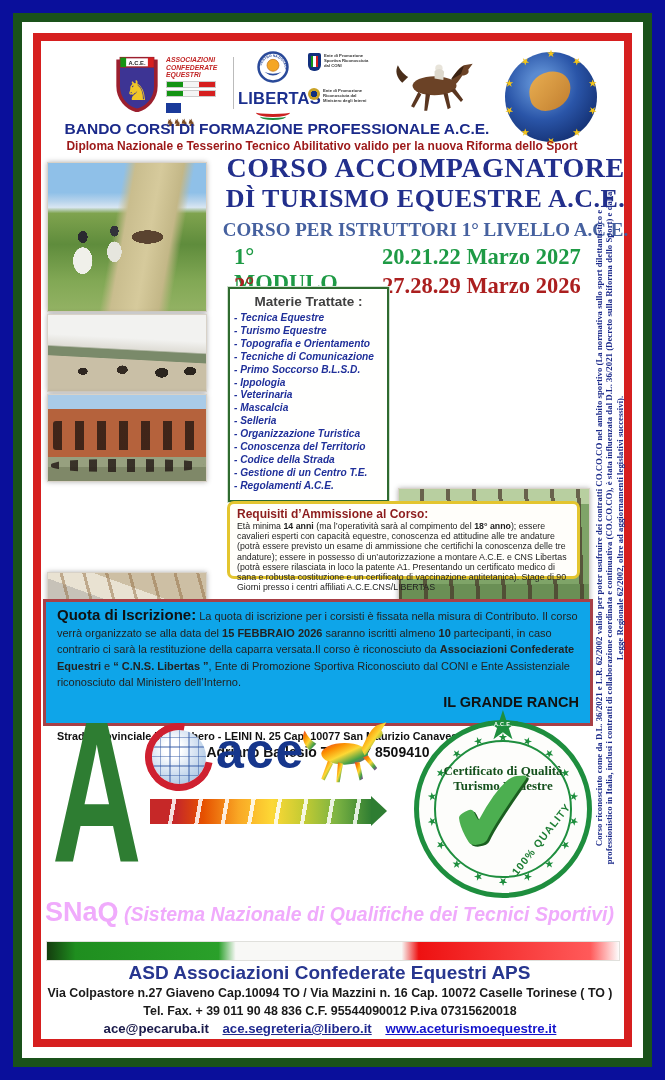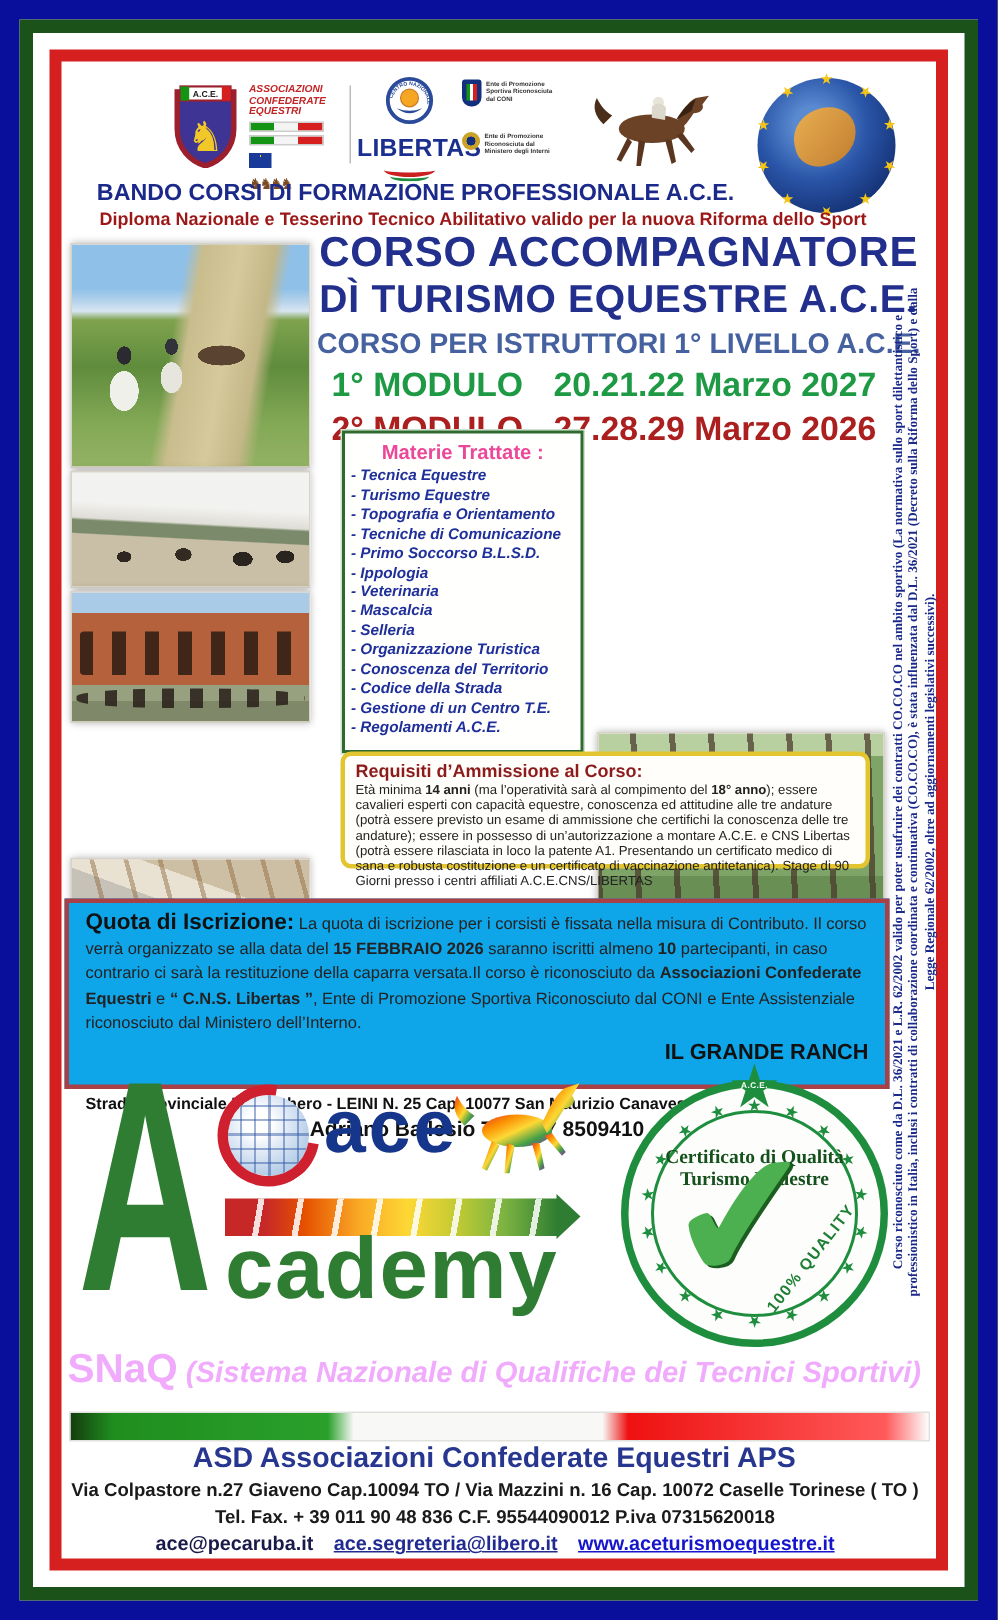--- a/index.html
+++ b/index.html
@@ -28,21 +28,21 @@
   .min-emblem{width:12px;height:12px;border-radius:50%;background:radial-gradient(circle,#12307e 0 35%,#c9a227 36% 100%);flex:none;}
   .gallop-horse{left:392px;top:52px;}
   .eu-globe{left:505px;top:52px;width:92px;height:90px;border-radius:50%;
     background:radial-gradient(circle at 40% 35%,#5a8ad0 0 15%,#2a55a8 45%,#102a6a 85%,#0a1c4e 100%);color:#f5c518;}
   .eu-globe .blob{position:absolute;left:26%;top:22%;width:46%;height:42%;background:linear-gradient(140deg,#f0b04a,#c87f28);border-radius:55% 45% 60% 40%;transform:rotate(-12deg);opacity:.95;}
   .gen-star{pointer-events:none;}
 
   
   .bando{left:42px;top:120px;width:470px;text-align:center;font-size:15.5px;font-weight:700;color:#1b2a8a;}
   .diploma{left:42px;top:139px;width:560px;text-align:center;font-size:12px;font-weight:700;color:#9c1818;}
-  .titleblock{left:205px;top:0;width:415px;text-align:center;}
+  .titleblock{left:218px;top:0;width:415px;text-align:center;font-family:Liberation Serif, serif;}
   .t1{top:152px;font-size:28px;font-weight:700;color:#222f8c;letter-spacing:0.5px;}
   .t2{top:184px;font-size:26px;font-weight:700;color:#222f8c;letter-spacing:0.5px;}
   .sub{top:219px;font-size:19px;font-weight:700;color:#46619f;}
   .mrow{display:flex;justify-content:center;gap:20px;font-size:22.5px;font-weight:700;}
   .m1{top:244px;color:#1e9a45;}
   .m2{top:273px;color:#ab1f1f;}
   .mrow .lab{width:128px;text-align:left;}
   .mrow .dat{width:235px;text-align:left;}
 
   
@@ -80,21 +80,21 @@
       linear-gradient(180deg,#b8cfa0 0 8%,#7fa468 8% 50%,#6a8f55 50% 70%,#8a9a72 70% 78%,#9a7a52 78% 100%);}
   .forest::after{content:"";position:absolute;left:0;right:0;top:0;height:74%;
       background:repeating-linear-gradient(88deg,rgba(70,52,40,.7) 0 4px,transparent 4px 26px);}
   .forest .path{position:absolute;left:28%;bottom:0;width:44%;height:34%;background:#a97a50;
       clip-path:polygon(38% 0,62% 0,100% 100%,0 100%);}
   .forest .whorse{position:absolute;left:46%;bottom:14%;width:17px;height:24px;background:#efece4;border-radius:45% 45% 40% 40%;}
   .forest .whorse i{position:absolute;left:20%;top:-34%;width:9px;height:9px;border-radius:50%;background:#2b2b33;}
 
   
   .materie{left:228px;top:287px;width:157px;height:211px;background:#fffffe;border:2px solid #2f6b2f;box-shadow:inset 0 0 0 1.5px #fff,0 0 0 1px #cfe0cf;}
-  .materie .mt{font-size:13.5px;font-weight:700;color:#ec4899;text-align:center;margin:5px 0 3px;}
+  .materie .mt{font-size:13.5px;font-weight:700;color:#404040;text-align:center;margin:5px 0 3px;}
   .materie ul{margin:0;padding:0 4px;list-style:none;}
   .materie li{font-size:10.2px;font-weight:700;font-style:italic;color:#20309a;line-height:12.9px;white-space:nowrap;}
   .requisiti{left:227px;top:501px;width:353px;height:78px;border:3px solid #e3c52f;border-radius:7px;background:#fffefa;padding:3px 7px;box-sizing:border-box;}
   .requisiti .rt{font-size:12px;font-weight:700;color:#8c1c1c;}
   .requisiti .rb{font-size:8.8px;line-height:10.2px;color:#222;}
   .quota{left:43px;top:599px;width:550px;height:127px;border:3px solid #a84046;background:#0ea5e9;padding:5px 11px;box-sizing:border-box;}
   .quota .qt{font-size:15px;font-weight:700;color:#111;}
   .quota .qb{font-size:11px;line-height:16.5px;color:#222;}
   .quota .ranch{font-size:14.5px;font-weight:700;text-align:right;margin-top:3px;color:#111;}
   .quota .raddr{font-size:10.8px;font-weight:700;margin-top:20px;color:#111;}
@@ -301,21 +301,20 @@
       </defs>
     <path d="M14,42 C6,34 4,26 8,18 C12,26 16,30 22,34 Z" fill="url(#rb)"></path>
     <ellipse cx="56" cy="46" rx="28" ry="13" fill="url(#rb)"></ellipse>
     <path d="M76,40 C82,28 86,18 94,12 L106,8 L100,18 C104,22 100,28 94,28 C90,34 86,42 80,48 Z" fill="url(#rb)"></path>
     <path d="M36,54 L28,76 L32,78 L42,58 Z" fill="url(#rb)"></path>
     <path d="M48,56 L46,80 L50,80 L54,58 Z" fill="url(#rb)"></path>
     <path d="M68,56 L74,78 L78,76 L74,56 Z" fill="url(#rb)"></path>
     <path d="M78,50 L92,66 L95,63 L84,48 Z" fill="url(#rb)"></path>
   </svg>
   <div class="abs abar"></div>
-  <div class="abs cademy">cademy</div>
 
   <div class="abs stamp">
     <div class="topstar"><span>★</span><span class="ace">A.C.E.</span></div>
     <div class="cert">
       <div>Certificato di Qualità</div>
       <div>Turismo Equestre</div>
     </div>
     <div class="check">✔</div>
     <div class="qual">100% QUALITY</div>
   <span class="gen-star" style="position: absolute; left: 50%; top: 50%; font-size: 11px; transform: translate(-50%, -50%) rotate(0deg) translateY(-72px);">★</span>

